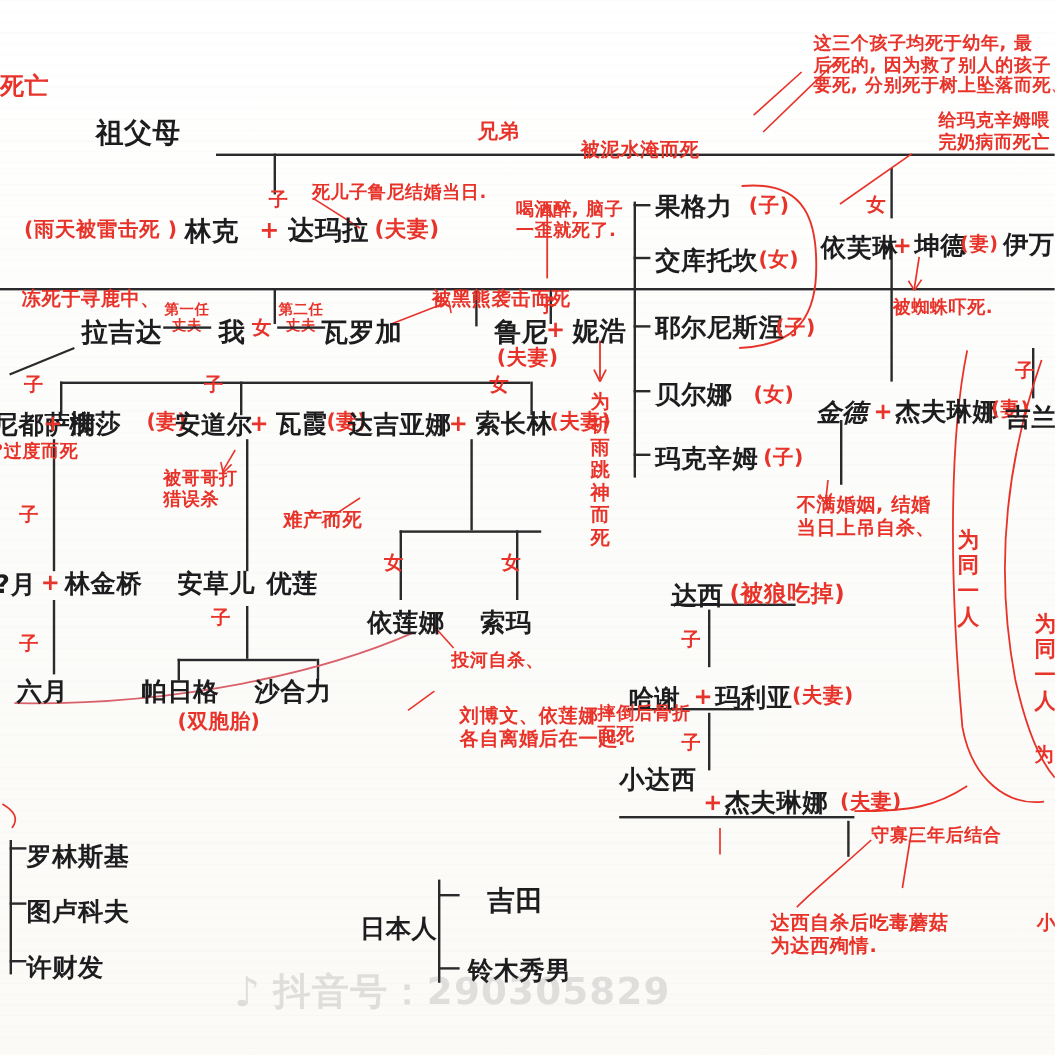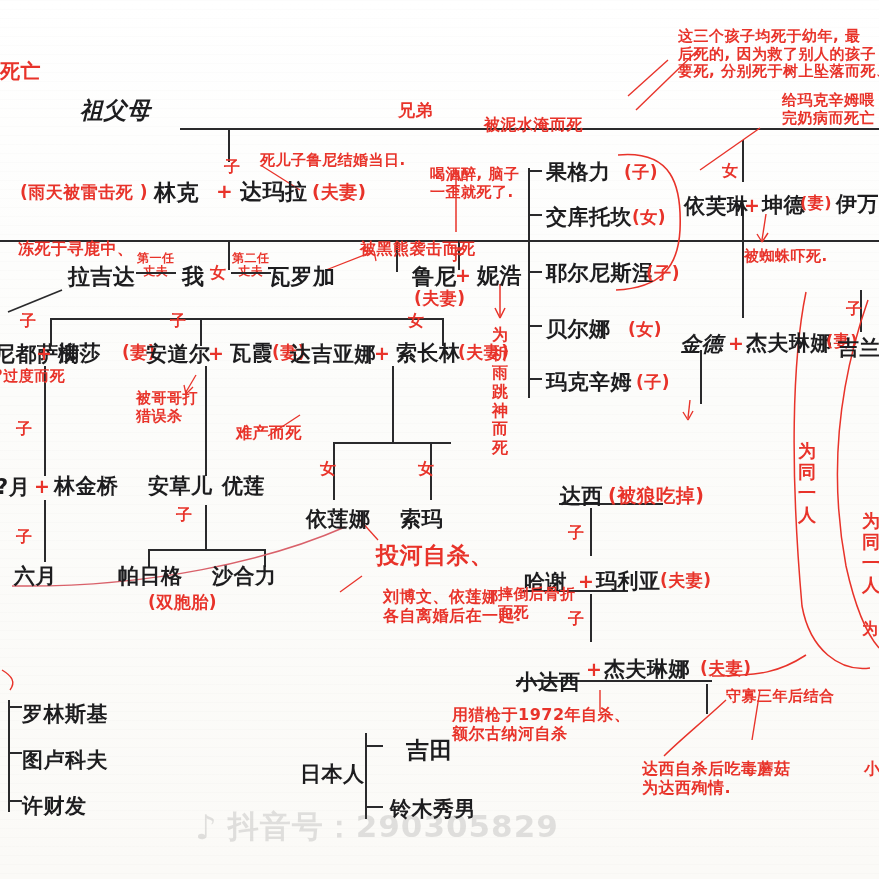--- a/index.html
+++ b/index.html
@@ -167,21 +167,21 @@
 
     <path d="M726,700 C700,724 680,740 664,756" stroke="#e8332a" stroke-width="1.4" fill="none"></path>
 
     <path d="M600,690 L600,712" stroke="#e8332a" stroke-width="1.4" fill="none"></path>
     <path d="M760,690 L752,740" stroke="#e8332a" stroke-width="1.4" fill="none"></path>
 
     <path d="M2,670 C12,676 16,682 10,690" stroke="#e8332a" stroke-width="1.4" fill="none"></path>
   </svg>
 
 
-  <div class="ink" style="left:80px;top:95px;font-size:23px;font-style:italic;">祖父母</div>
+  <div class="ink" style="left:80px;top:95px;font-size:23px;">祖父母</div>
 
   <div class="ink" style="left:154px;top:178px;font-size:22px;">林克</div>
   <div class="red" style="left:216px;top:180px;font-size:20px;">+</div>
   <div class="ink" style="left:240px;top:177px;font-size:22px;">达玛拉</div>
   <div class="red" style="left:312px;top:181px;font-size:18px;">(夫妻)</div>
 
   <div class="ink" style="left:68px;top:262px;font-size:22px;">拉吉达</div>
   <div class="red tiny" style="left:137px;top:252px;font-size:12px;line-height:1.05;text-align:center;">第一任
 丈夫</div>
   <div class="ln h" style="left:136px;top:272px;width:40px;"></div>
@@ -264,21 +264,21 @@
   <div class="ink" style="left:560px;top:482px;font-size:21px;">达西</div>
   <div class="red" style="left:608px;top:484px;font-size:19px;">(被狼吃掉)</div>
   <div class="red" style="left:568px;top:524px;font-size:16px;">子</div>
 
   <div class="ink" style="left:524px;top:568px;font-size:21px;">哈谢</div>
   <div class="red" style="left:578px;top:570px;font-size:19px;">+</div>
   <div class="ink" style="left:596px;top:567px;font-size:21px;">玛利亚</div>
   <div class="red" style="left:660px;top:570px;font-size:17px;">(夫妻)</div>
   <div class="red" style="left:568px;top:610px;font-size:16px;">子</div>
 
-  <div class="ink" style="left:516px;top:668px;font-size:21px;">小达西</div>
+  <div class="ink" style="left:516px;top:636px;font-size:21px;">小达西</div>
   <div class="red" style="left:586px;top:658px;font-size:19px;">+</div>
   <div class="ink" style="left:604px;top:655px;font-size:21px;">杰夫琳娜</div>
   <div class="red" style="left:700px;top:658px;font-size:17px;">(夫妻)</div>
 
   <div class="ink" style="left:22px;top:700px;font-size:21px;">罗林斯基</div>
   <div class="red" style="left:122px;top:702px;font-size:19px;"></div>
   <div class="ink" style="left:22px;top:746px;font-size:21px;">图卢科夫</div>
   <div class="ink" style="left:22px;top:792px;font-size:21px;">许财发</div>
 
   <div class="ink" style="left:300px;top:760px;font-size:21px;">日本人</div>
@@ -310,38 +310,38 @@
 祈
 雨
 跳
 神
 而
 死</div>
 
   <div class="red" style="left:782px;top:92px;font-size:15px;">给玛克辛姆喂
 完奶病而死亡</div>
   <div class="red" style="left:744px;top:248px;font-size:15px;">被蜘蛛吓死.</div>
+  <div class="red" style="left:664px;top:412px;font-size:16px;">不满婚姻, 结婚
+当日上吊自杀、</div>
 
   <div class="red" style="left:798px;top:440px;font-size:18px;">为
 同
 一
 人</div>
   <div class="red" style="left:862px;top:510px;font-size:18px;">为
 同
 一
 人</div>
 
-  <div class="red" style="left:376px;top:542px;font-size:23px;">投河自杀、</div>
+  <div class="red" style="left:376px;top:542px;font-size:15px;">投河自杀、</div>
   <div class="red" style="left:344px;top:588px;font-size:16px;margin-left:39px;">刘博文、依莲娜
 各自离婚后在一起.</div>
   <div class="red" style="left:498px;top:586px;font-size:15px;">摔倒后骨折
 而死</div>
 
-  <div class="red" style="left:452px;top:706px;font-size:16px;">用猎枪于1972年自杀、
-额尔古纳河自杀</div>
   <div class="red" style="left:642px;top:760px;font-size:16px;">达西自杀后吃毒蘑菇
 为达西殉情.</div>
   <div class="red" style="left:726px;top:688px;font-size:15px;">守寡三年后结合</div>
   <div class="red" style="left:862px;top:620px;font-size:16px;">为</div>
   <div class="red" style="left:864px;top:760px;font-size:16px;">小</div>
 
   <div id="wm">
     <span class="note">♪</span>
     <span>抖音号：290305829</span>
   </div>

